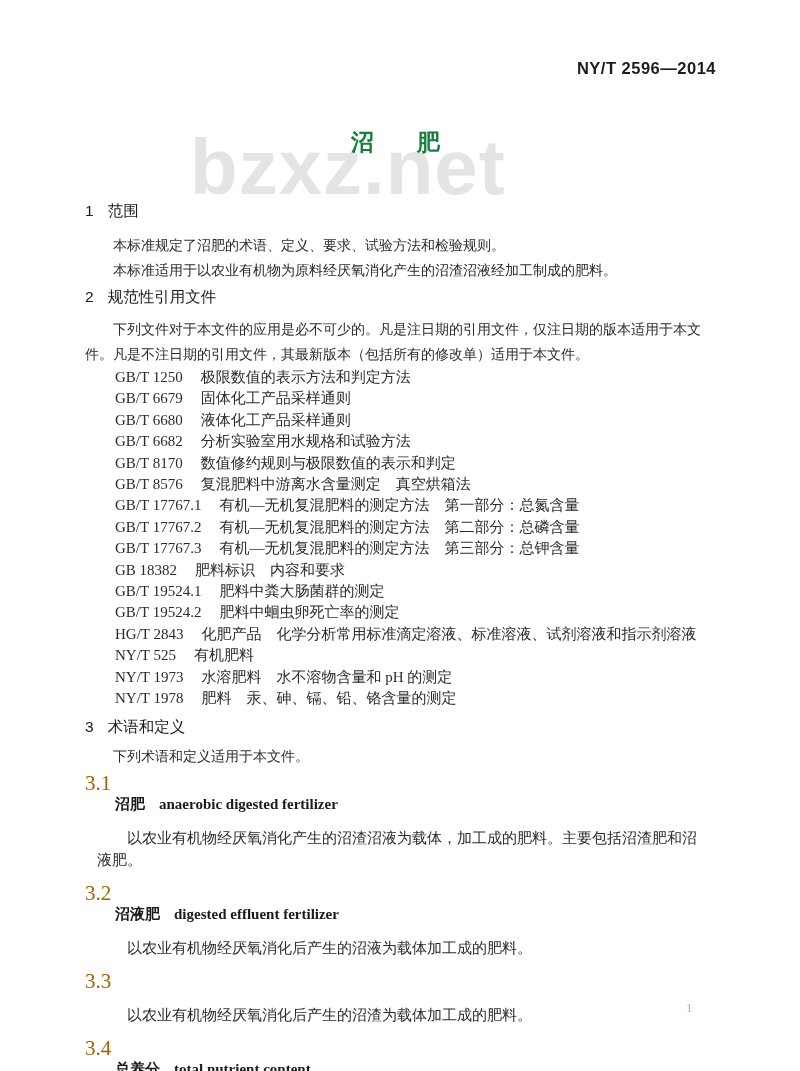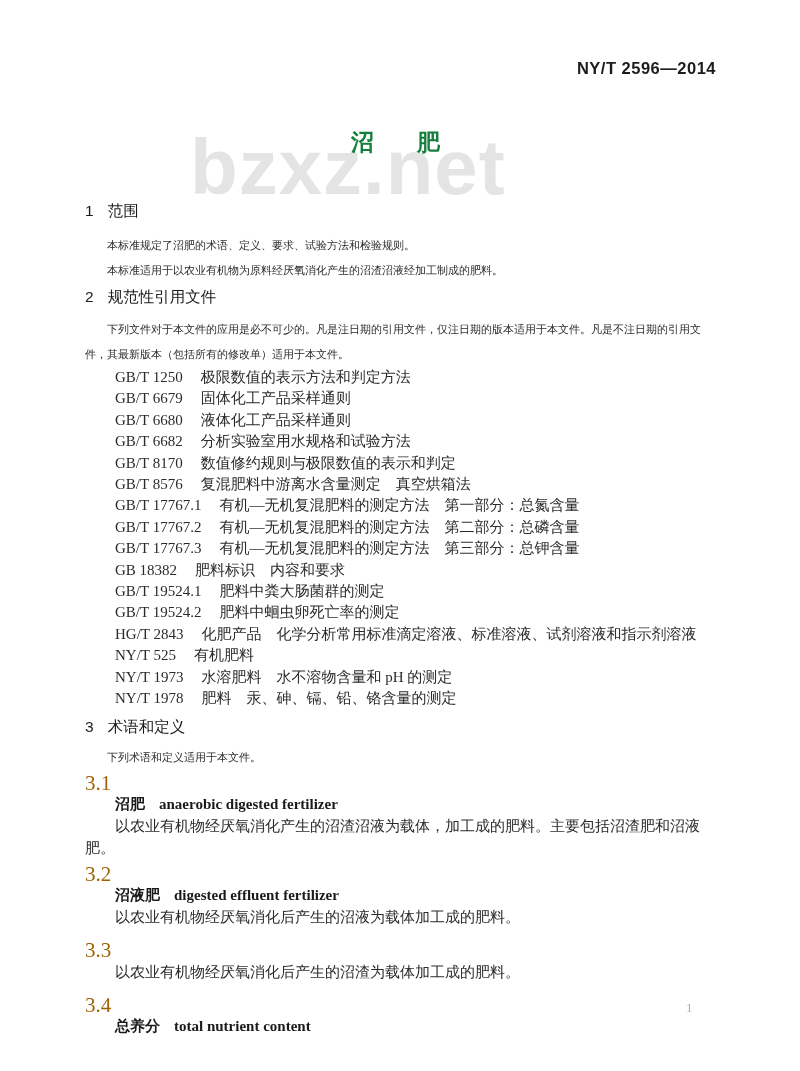--- a/index.html
+++ b/index.html
@@ -58,21 +58,21 @@
     font-size: 15.5px;
     line-height: 18px;
     color: #1a1a1a;
   }
   .sec-heading .num { margin-right: 14px; }
   #sec1-heading { margin-top: 46px; }
   #sec2-heading { margin-top: 5px; }
   #sec3-heading { margin-top: 8px; }
   .para {
     margin: 0;
-    font-size: 11px;
+    font-size: 14px;
     line-height: 25px;
     text-indent: 2em;
     color: #2b2b2b;
   }
   .para.first { margin-top: 13px; }
   #sec2-intro { margin-top: 11px; }
   #sec3-intro { margin-top: 10px; line-height: 22px; }
   .ref-list {
     list-style: none;
     margin: 0;
@@ -91,21 +91,21 @@
   .term-num.tight { margin-top: 12px; }
   .term-line {
     padding-left: 30px;
     font-weight: bold;
     font-size: 15px;
     line-height: 21px;
     color: #1a1a1a;
   }
   .term-line .term-en { margin-left: 14px; }
   .term-def {
-    margin: 0;
+    margin: 12px;
     font-size: 15px;
     line-height: 22px;
     text-indent: 2em;
     color: #2b2b2b;
   }
   .page-number {
     position: absolute;
     left: 686px;
     top: 1000px;
     z-index: 1;

